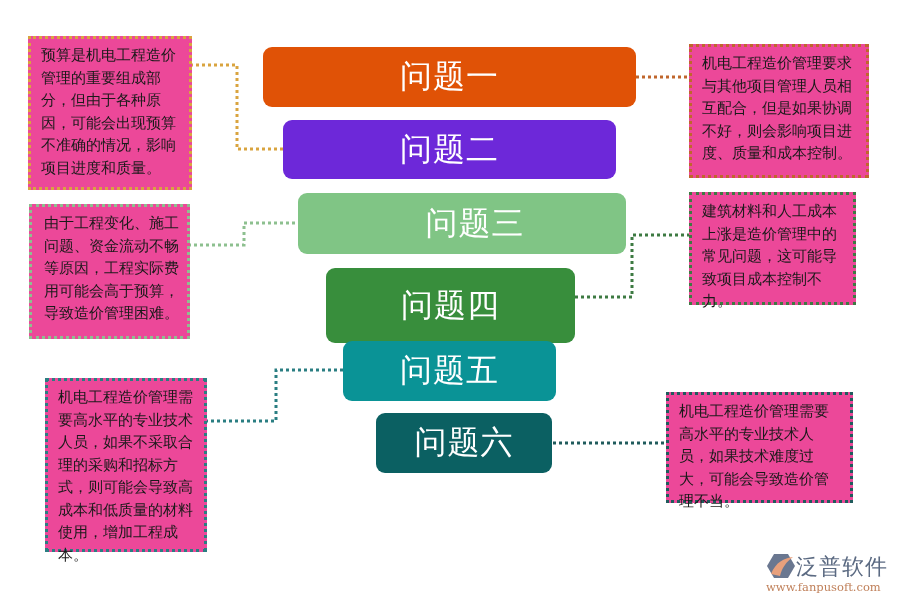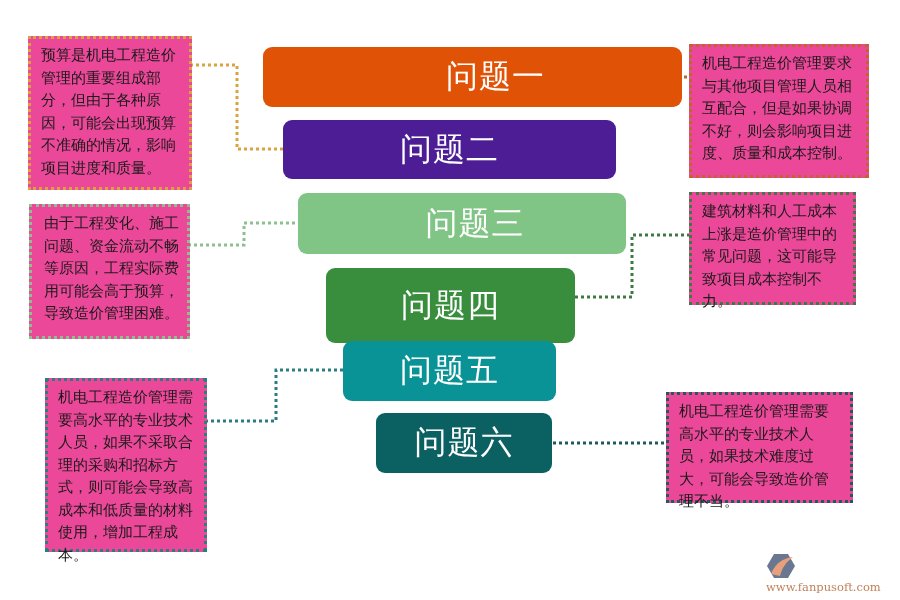--- a/index.html
+++ b/index.html
@@ -28,24 +28,24 @@
 
   <polyline points="188,245 244,245 244,223 298,223" fill="none" stroke="#8DC08F" stroke-width="3" stroke-dasharray="3,3"></polyline>
 
   <polyline points="575,297 632,297 632,235 689,235" fill="none" stroke="#3D7A42" stroke-width="3" stroke-dasharray="3,3"></polyline>
 
   <polyline points="205,421 276,421 276,370 343,370" fill="none" stroke="#2A7E82" stroke-width="3" stroke-dasharray="3,3"></polyline>
 
   <polyline points="523,443 666,443" fill="none" stroke="#1F5B5C" stroke-width="3" stroke-dasharray="3,3"></polyline>
 </svg>
 
-<div class="bar" style="left:263px; top:47px; width:373px; height:60px; background:#E05206;padding-left:46px;">
+<div class="bar" style="left:263px; top:47px; width:373px; height:60px; background:#E05206;">
   <span>问题一</span>
 </div>
-<div class="bar" style="left:283px; top:120px; width:333px; height:59px; background:#4c1d95;">
+<div class="bar" style="left:283px; top:120px; width:333px; height:59px; background:#6d28d9;">
   <span>问题二</span>
 </div>
 <div class="bar" style="left:298px; top:193px; width:302px; height:61px; background:#80C585;padding-left:26px;">
   <span>问题三</span>
 </div>
 <div class="bar" style="left:326px; top:268px; width:249px; height:75px; background:#388E3C;">
   <span>问题四</span>
 </div>
 <div class="bar" style="left:343px; top:341px; width:213px; height:60px; background:#0A9396;">
   <span>问题五</span>
@@ -64,14 +64,15 @@
 
 <div class="note" style="left:45px; top:378px; width:162px; height:174px; border:3px dotted #2A7E82;">机电工程造价管理需要高水平的专业技术人员，如果不采取合理的采购和招标方式，则可能会导致高成本和低质量的材料使用，增加工程成本。</div>
 
 <div class="note" style="left:666px; top:392px; width:187px; height:111px; border:3px dotted #1F5B5C;">机电工程造价管理需要高水平的专业技术人员，如果技术难度过大，可能会导致造价管理不当。</div>
 
 <div class="logo">
   <svg width="30" height="28" viewBox="0 0 30 28" style="position:absolute;left:0;top:0;">
     <polygon points="8,2 22,2 29,14 22,26 8,26 1,14" fill="#6a7790"></polygon>
     <path d="M5,22 C10,10 18,6 27,5 C20,10 16,16 14,24 Z" fill="#e8a07c"></path>
   </svg>
+  <span class="logo-name">泛普软件</span>
   <span class="logo-url">www.fanpusoft.com</span>
 </div>
 
 </body></html>

